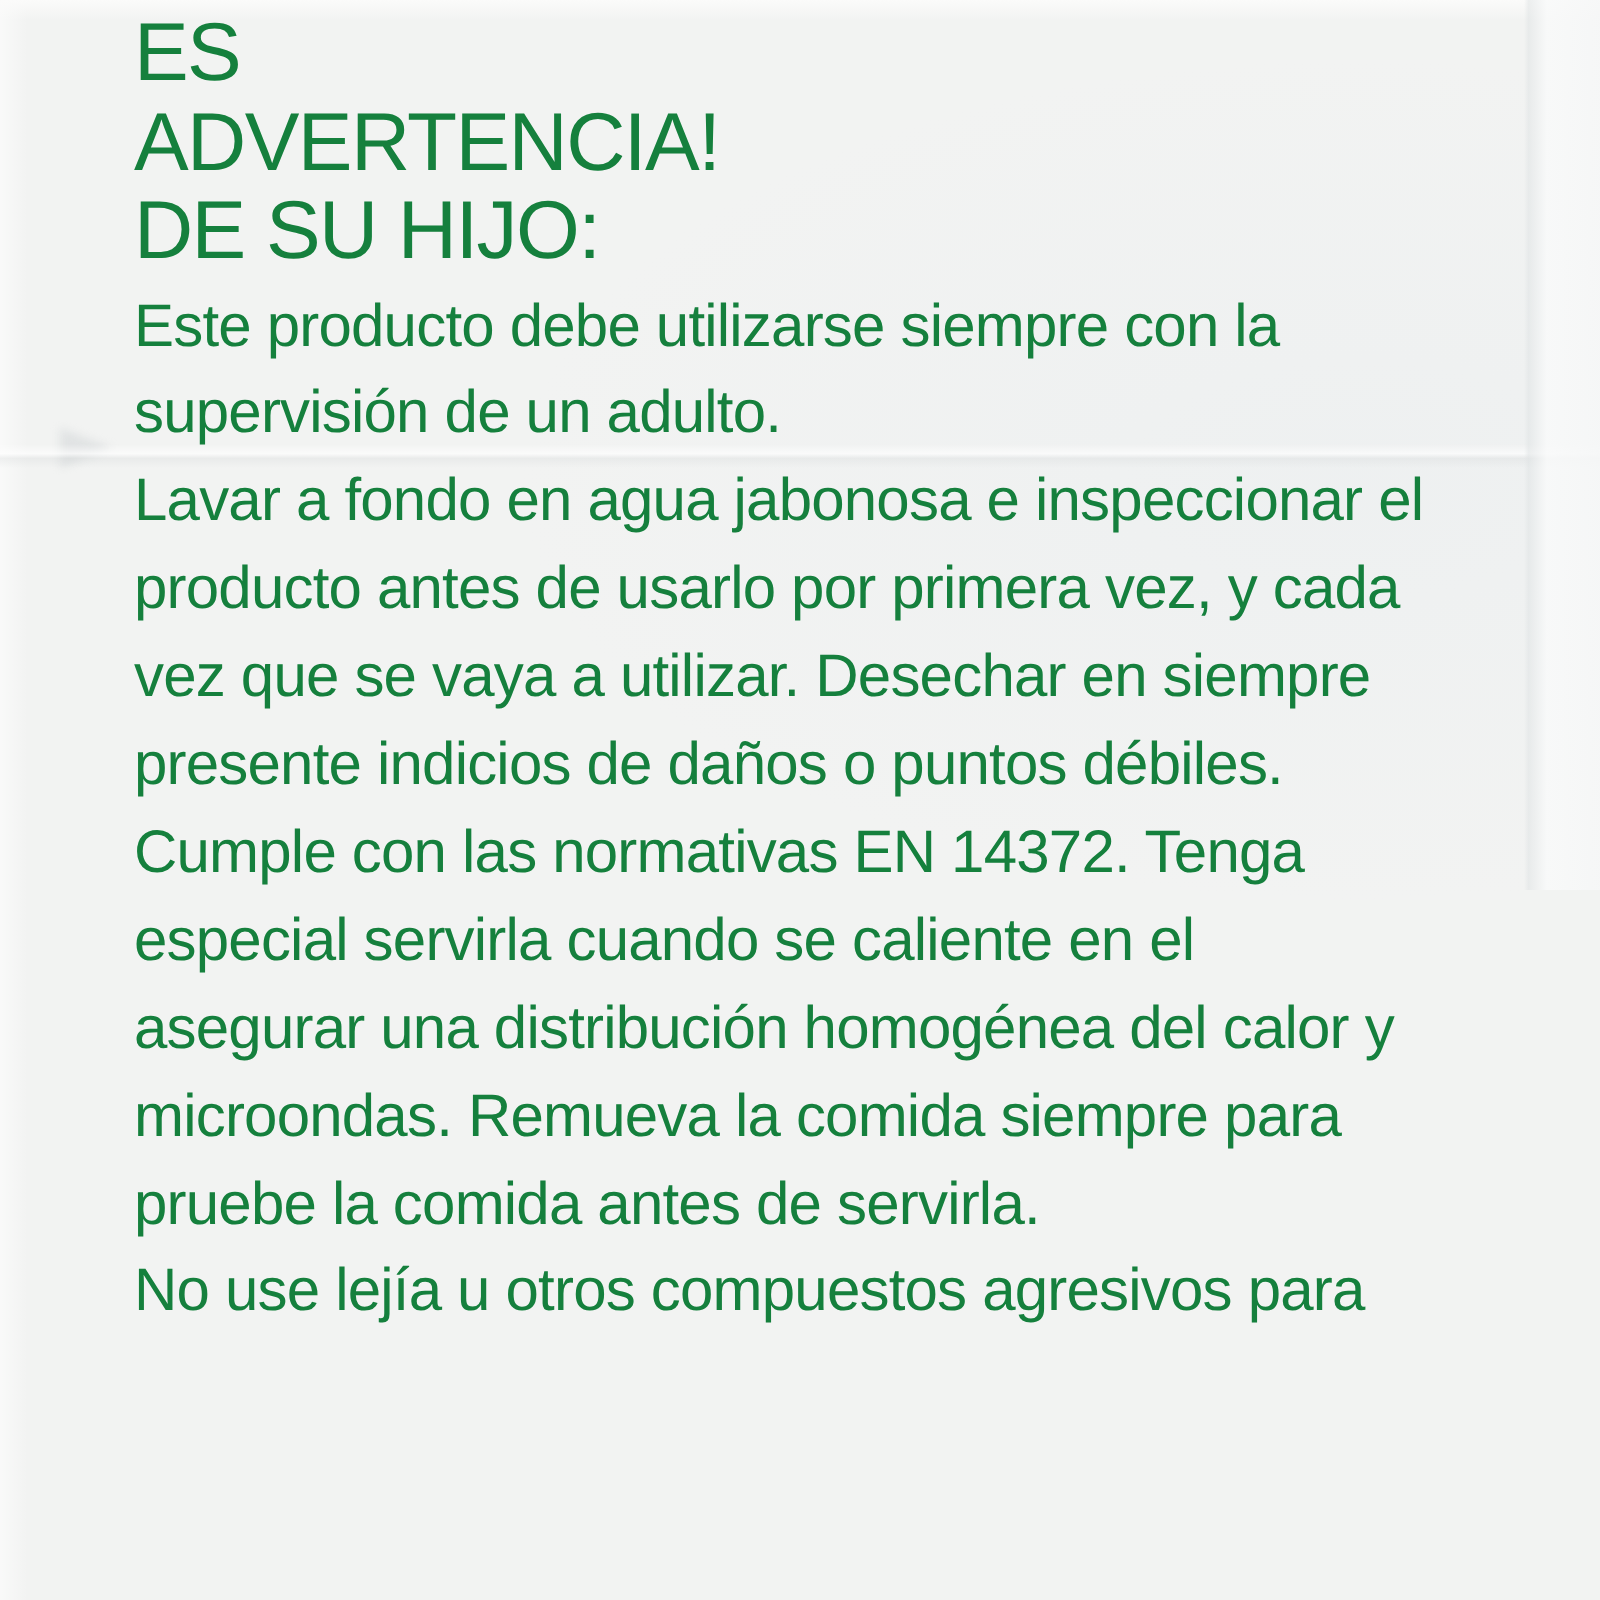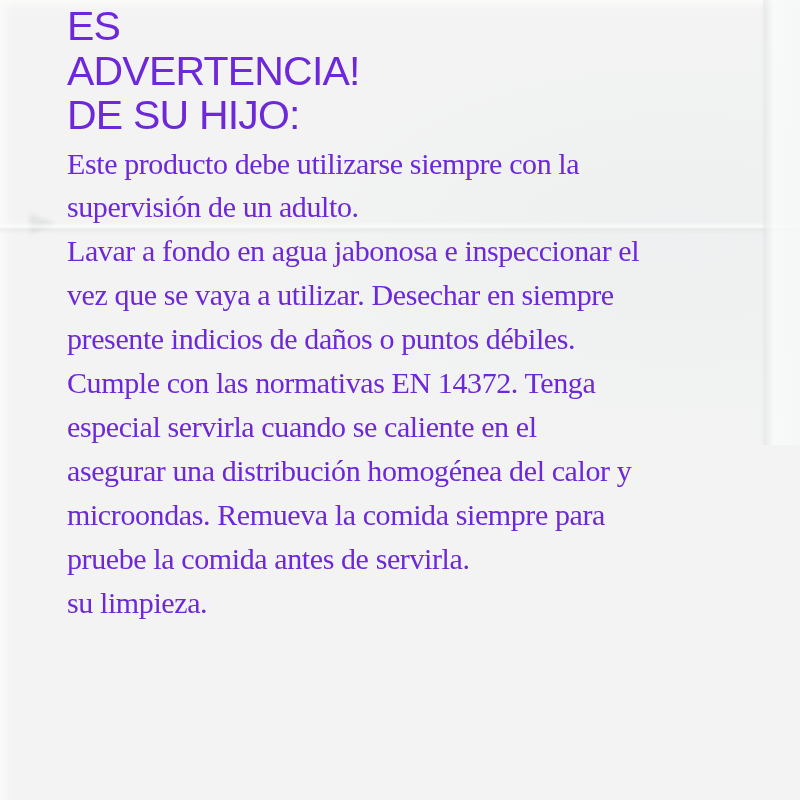--- a/index.html
+++ b/index.html
@@ -60,32 +60,31 @@
       rgba(222,226,227,0.5) 6%,
       rgba(249,250,250,0.85) 30%,
       rgba(246,247,247,0.9) 100%);
     pointer-events: none;
   }
   .label-text {
     position: absolute;
     left: 67px;
     top: 4px;
     right: 20px;
-    color: #6d28d9;
+    color: #15803d;
   }
   .heading-line {
     font-size: 41px;
     line-height: 44.5px;
     letter-spacing: -0.8px;
     font-weight: 400;
     white-space: nowrap;
   }
   .body-block {
     margin-top: 4px;
-    font-family: Liberation Serif, serif;
   }
   .body-line {
     font-size: 30px;
     line-height: 43.9px;
     letter-spacing: -0.4px;
     font-weight: 400;
     white-space: nowrap;
   }
 </style>
 </head>
@@ -99,22 +98,23 @@
 <div class="label-text">
   <div class="heading-block">
     <div class="heading-line">ES</div>
     <div class="heading-line">ADVERTENCIA!</div>
     <div class="heading-line">DE SU HIJO:</div>
   </div>
   <div class="body-block">
     <div class="body-line">Este producto debe utilizarse siempre con la</div>
     <div class="body-line">supervisión de un adulto.</div>
     <div class="body-line">Lavar a fondo en agua jabonosa e inspeccionar el</div>
+    <div class="body-line">producto antes de usarlo por primera vez, y cada</div>
     <div class="body-line">vez que se vaya a utilizar. Desechar en siempre</div>
     <div class="body-line">presente indicios de daños o puntos débiles.</div>
     <div class="body-line">Cumple con las normativas EN 14372. Tenga</div>
     <div class="body-line">especial servirla cuando se caliente en el</div>
     <div class="body-line">asegurar una distribución homogénea del calor y</div>
     <div class="body-line">microondas. Remueva la comida siempre para</div>
     <div class="body-line">pruebe la comida antes de servirla.</div>
-    <div class="body-line">su limpieza.</div>
+    <div class="body-line">No use lejía u otros compuestos agresivos para</div>
   </div>
 </div>
 
 </body></html>

